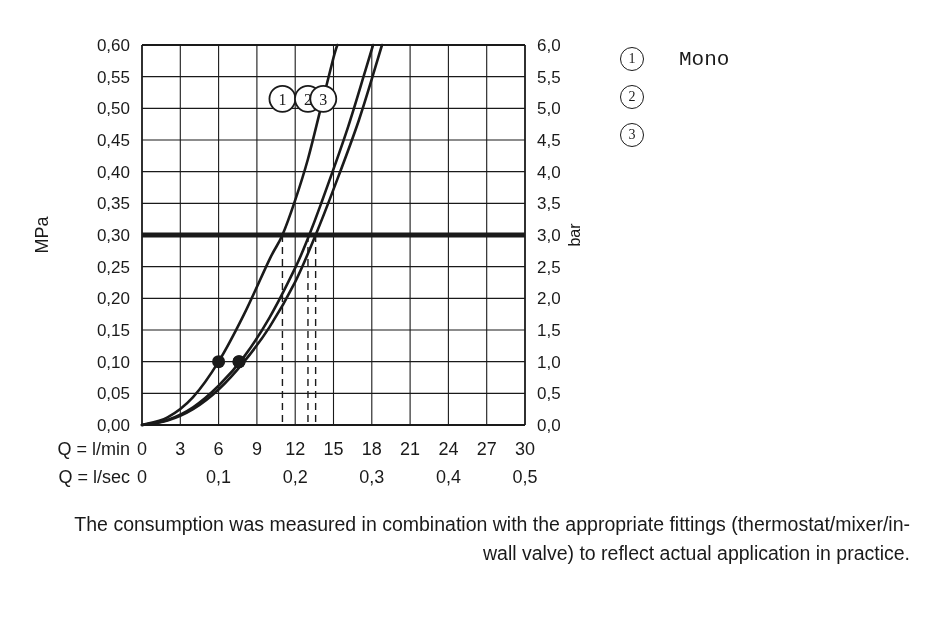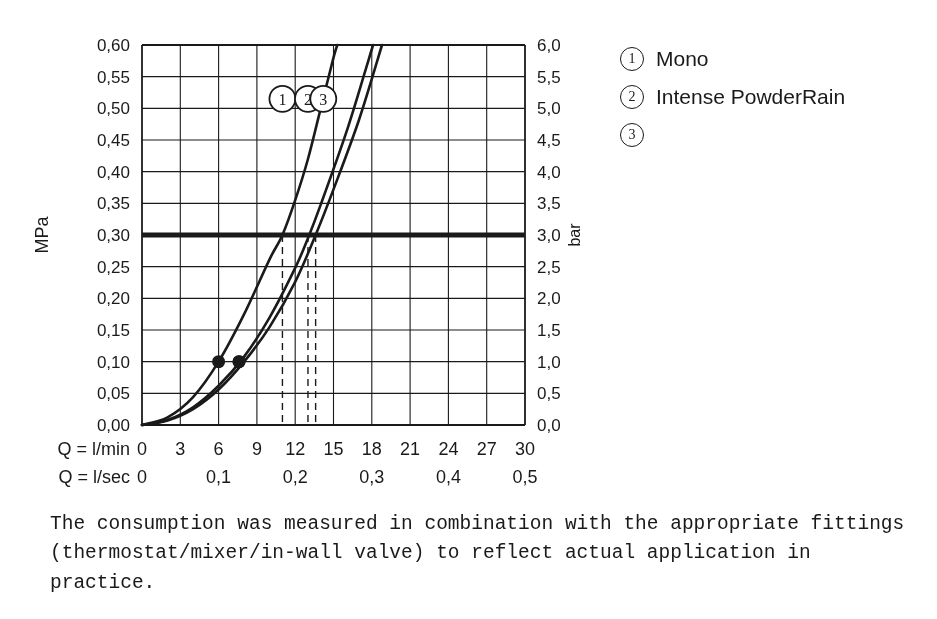--- a/index.html
+++ b/index.html
@@ -50,34 +50,36 @@
     display: flex;
     align-items: center;
     justify-content: center;
     font-size: 14px;
     font-family: "Liberation Serif", serif;
     flex: 0 0 auto;
     margin-right: 12px;
     line-height: 1;
   }
   .legend-label {
-    font-family: Liberation Sans, sans-serif;
+    font-family: Liberation Mono, monospace;
     font-size: 21px;
     white-space: nowrap;
+    margin-left: 23px;
   }
 
   
   #footnote {
     position: absolute;
     left: 50px;
     top: 510px;
     width: 860px;
-    font-family: Liberation Mono, monospace;
+    font-family: Liberation Sans, sans-serif;
     font-size: 19.5px;
     line-height: 1.5;
+    text-align: right;
   }
 </style>
 </head>
 <body>
 
 <div id="chart-block">
   <svg id="chart-svg" width="600" height="500" viewBox="0 0 600 500">
       <line x1="142" y1="425" x2="525" y2="425" stroke="#1a1a1a" stroke-width="1.8"></line>
       <line x1="142" y1="393.3333333333333" x2="525" y2="393.3333333333333" stroke="#1a1a1a" stroke-width="1.1"></line>
       <line x1="142" y1="361.66666666666663" x2="525" y2="361.66666666666663" stroke="#1a1a1a" stroke-width="1.1"></line>
@@ -168,20 +170,19 @@
     </svg>
 </div>
 
 <div id="legend">
   <div class="legend-row">
     <span class="legend-marker">1</span>
     <span class="legend-label">Mono</span>
   </div>
   <div class="legend-row">
     <span class="legend-marker">2</span>
-    <span class="legend-label">Intense PowderRain</span>
   </div>
   <div class="legend-row">
     <span class="legend-marker">3</span>
   </div>
 </div>
 
 <div id="footnote">The consumption was measured in combination with the appropriate fittings (thermostat/mixer/in-wall valve) to reflect actual application in practice.</div>
 
 </body></html>

